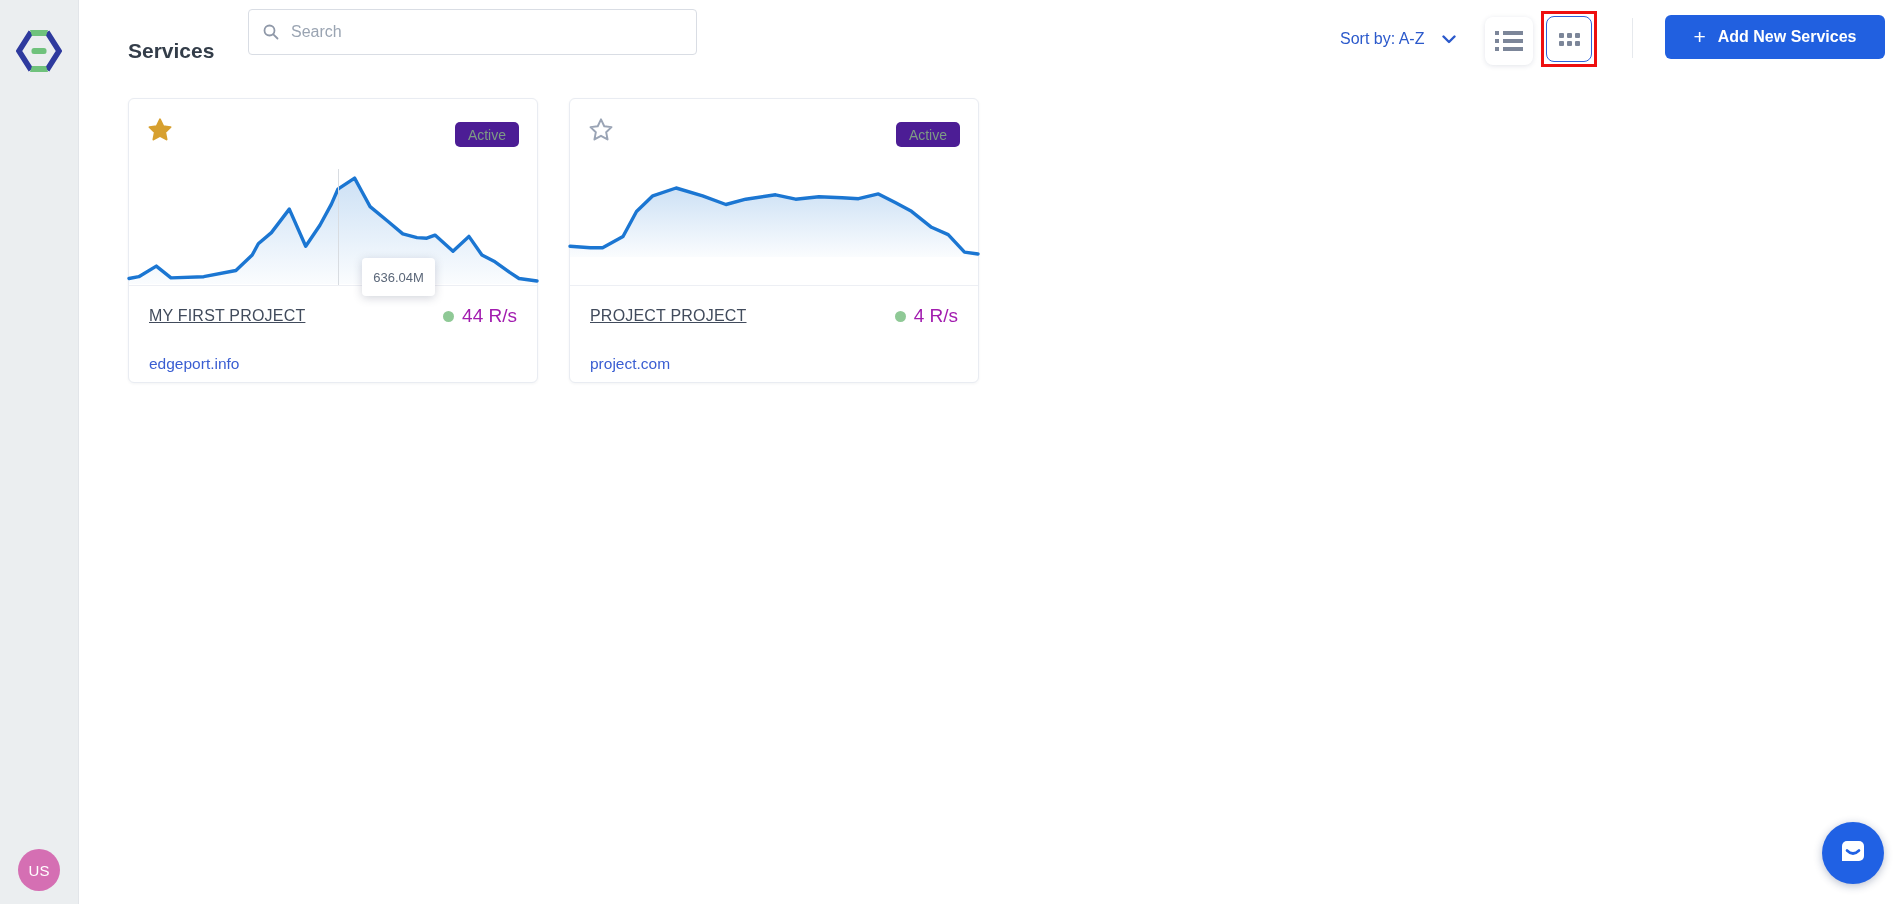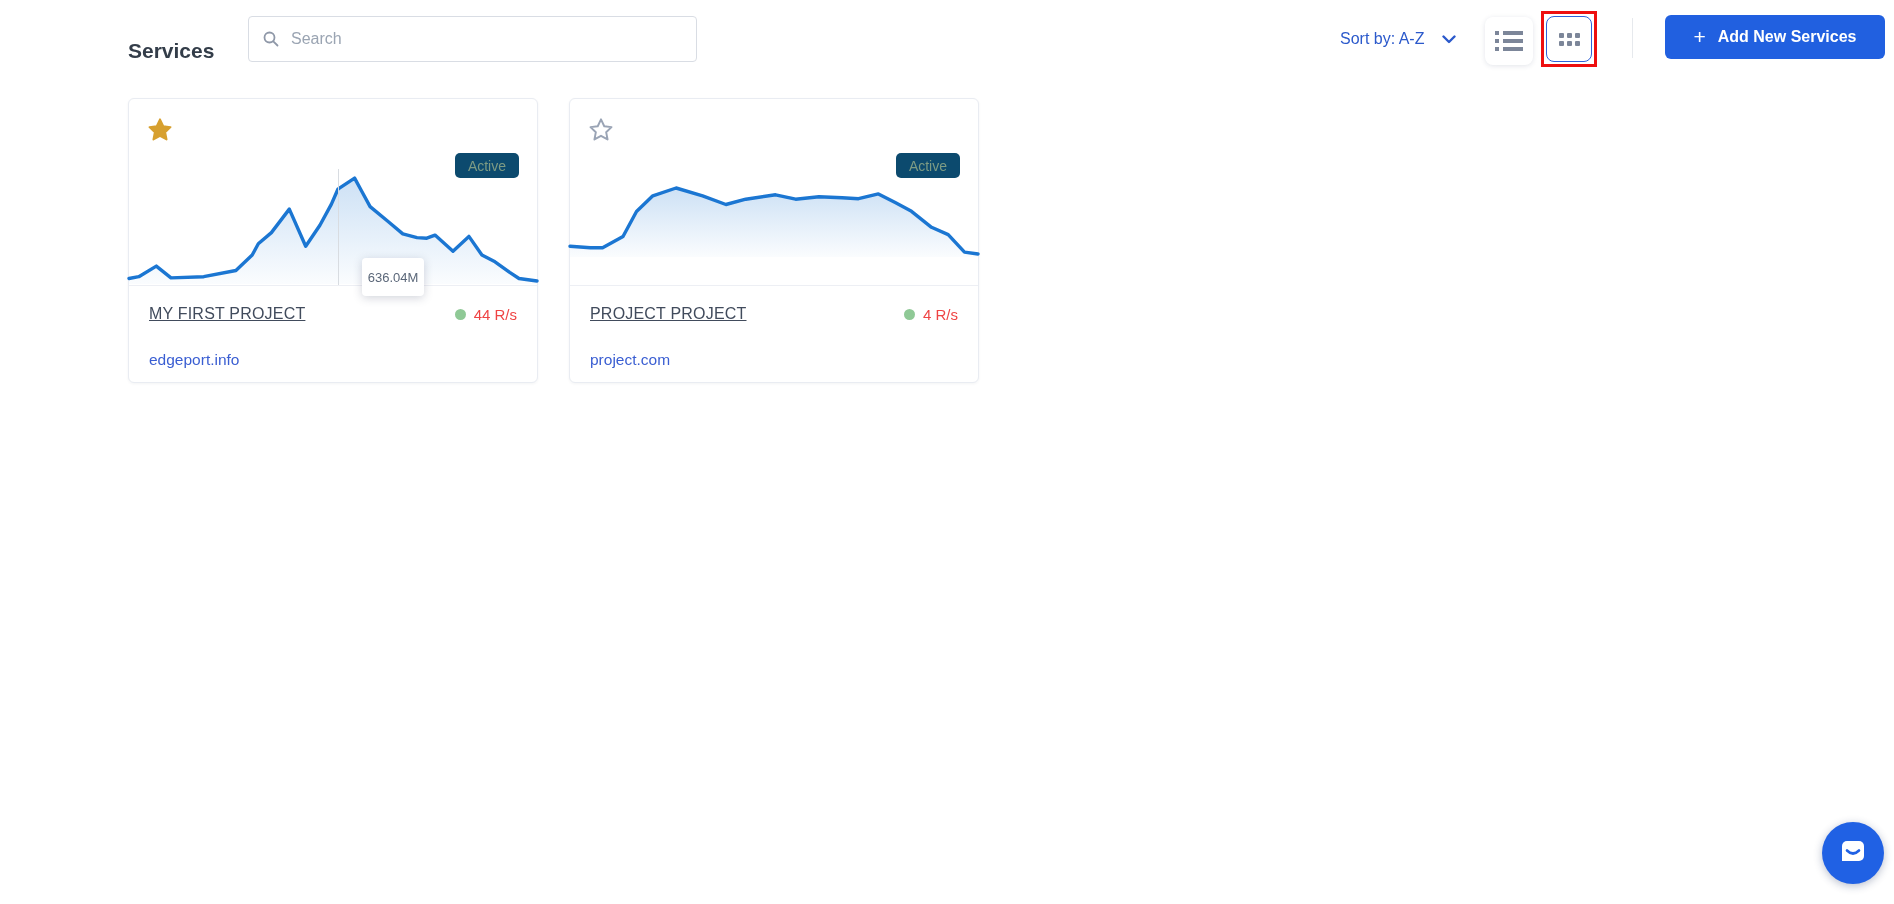--- a/index.html
+++ b/index.html
@@ -6,21 +6,21 @@
   .screen{position:relative;width:1894px;height:904px;background:#ffffff;overflow:hidden;}
 
   
   .sidebar{position:absolute;left:0;top:0;width:78px;height:904px;background:#ebeef0;border-right:1px solid #e2e5e9;}
   .logo{position:absolute;left:16px;top:29px;width:46px;height:44px;cursor:pointer;}
   .avatar{position:absolute;left:18px;top:849px;width:42px;height:42px;border-radius:50%;
           background:#d56fb3;color:#fff;font-size:15px;display:flex;align-items:center;justify-content:center;cursor:pointer;}
 
   
   .page-title{position:absolute;left:128px;top:25px;font-size:21px;color:#333d49;}
-  .search-box{position:absolute;left:248px;top:16px;width:449px;height:46px;border:1px solid #d9dde4;border-radius:4px;
+  .search-box{position:absolute;left:248px;top:9px;width:449px;height:46px;border:1px solid #d9dde4;border-radius:4px;
               background:#fff;display:flex;align-items:center;padding:0 14px;box-sizing:border-box;}
   .search-box svg{flex:0 0 auto;margin-right:10px;}
   .search-box input{border:none;outline:none;flex:1;font-size:16px;color:#3c4858;font-family:inherit;background:transparent;}
   .search-box input::placeholder{color:#9aa4b2;}
 
   .sort-by{position:absolute;left:1340px;top:30px;display:flex;align-items:center;gap:18px;color:#2b59cb;font-size:16px;cursor:pointer;}
 
   .view-btn{position:absolute;width:48px;height:48px;background:#fff;border-radius:8px;border:none;cursor:pointer;
             display:flex;align-items:center;justify-content:center;box-shadow:0 1px 5px rgba(40,55,90,0.13);}
   .list-btn{left:1485px;top:17px;}
@@ -41,43 +41,53 @@
            color:#fff;font-size:16px;font-weight:bold;display:flex;align-items:center;justify-content:center;gap:12px;cursor:pointer;font-family:inherit;}
   .add-btn .plus{font-size:21px;font-weight:normal;line-height:1;margin-top:-2px;}
 
   
   .cards{position:absolute;left:128px;top:98px;display:flex;gap:31px;}
   .card{position:relative;width:410px;height:285px;background:#fff;border:1px solid #e9ecf2;border-radius:6px;
         box-shadow:0 1px 3px rgba(25,35,65,0.05);box-sizing:border-box;cursor:pointer;}
   .card-star{position:absolute;left:18px;top:18px;width:26px;height:26px;z-index:3;cursor:pointer;}
   .card .star-path{fill:none;stroke:#9aa4b5;stroke-width:1.8;stroke-linejoin:round;}
   .card.fav .star-path{fill:#d7a02f;stroke:#d7a02f;}
-  .card-badge{position:absolute;top:23px;right:18px;height:25px;padding:0 13px;background:#0c4a6e;color:#7d9b84;
-              font-size:14px;border-radius:5px;display:flex;align-items:center;z-index:3;margin-top:31px;}
+  .card-badge{position:absolute;top:23px;right:18px;height:25px;padding:0 13px;background:#4c1d95;color:#7d9b84;
+              font-size:14px;border-radius:5px;display:flex;align-items:center;z-index:3;}
   .card-chart{position:absolute;left:0;top:52px;width:100%;overflow:visible;}
   .crosshair{position:absolute;top:70px;width:1px;height:116px;background:#d8dce1;z-index:1;}
-  .chart-tooltip{position:absolute;top:159px;width:62px;height:38px;background:#fff;border-radius:4px;z-index:4;
+  .chart-tooltip{position:absolute;top:159px;width:73px;height:38px;background:#fff;border-radius:4px;z-index:4;
                  box-shadow:0 2px 10px rgba(50,60,90,0.22);display:flex;align-items:center;justify-content:center;
                  font-size:13px;color:#5b6779;}
   .card-info{position:absolute;left:0;right:0;top:186px;bottom:0;border-top:1px solid #edeff4;padding:19px 20px;box-sizing:border-box;}
   .card-title-row{display:flex;justify-content:space-between;align-items:center;}
   .card-name{font-size:16px;color:#414b5c;letter-spacing:0.2px;text-decoration:underline;}
-  .card-rate{display:flex;align-items:center;gap:8px;color:#ef4444;font-size:15px;}
+  .card-rate{display:flex;align-items:center;gap:8px;color:#a21caf;font-size:19px;}
   .rate-dot{width:11px;height:11px;border-radius:50%;background:#8fc996;}
   .card-link{display:inline-block;margin-top:28px;color:#3a5ed2;font-size:15.5px;text-decoration:none;}
 
   
   .chat-btn{position:absolute;left:1822px;top:822px;width:62px;height:62px;border-radius:50%;background:#2061e4;border:none;
             cursor:pointer;display:flex;align-items:center;justify-content:center;box-shadow:0 2px 8px rgba(20,40,90,0.3);}
 </style>
 </head>
 <body>
 
 <div class="screen">
 
+  <aside class="sidebar">
+    <svg class="logo" viewBox="0 0 46 44">
+      <polyline points="15,3 3,22 15,41" fill="none" stroke="#2e3a9e" stroke-width="5.5"></polyline>
+      <polyline points="31,3 43,22 31,41" fill="none" stroke="#2e3a9e" stroke-width="5.5"></polyline>
+      <polygon points="14,1 32,1 30,7 16,7" fill="#6fc27c"></polygon>
+      <rect x="15.5" y="19" width="15" height="6" rx="2.5" fill="#6fc27c"></rect>
+      <polygon points="16,37 30,37 32,43 14,43" fill="#6fc27c"></polygon>
+    </svg>
+    <div class="avatar">US</div>
+  </aside>
 
   <h1 class="page-title">Services</h1>
 
   <div class="search-box">
     <svg width="16" height="16" viewBox="0 0 16 16">
       <circle cx="6.5" cy="6.5" r="5" fill="none" stroke="#8f98a8" stroke-width="1.8"></circle>
       <line x1="10.3" y1="10.3" x2="14.5" y2="14.5" stroke="#8f98a8" stroke-width="1.8" stroke-linecap="round"></line>
     </svg>
     <input type="text" placeholder="Search" style="">
   </div>

